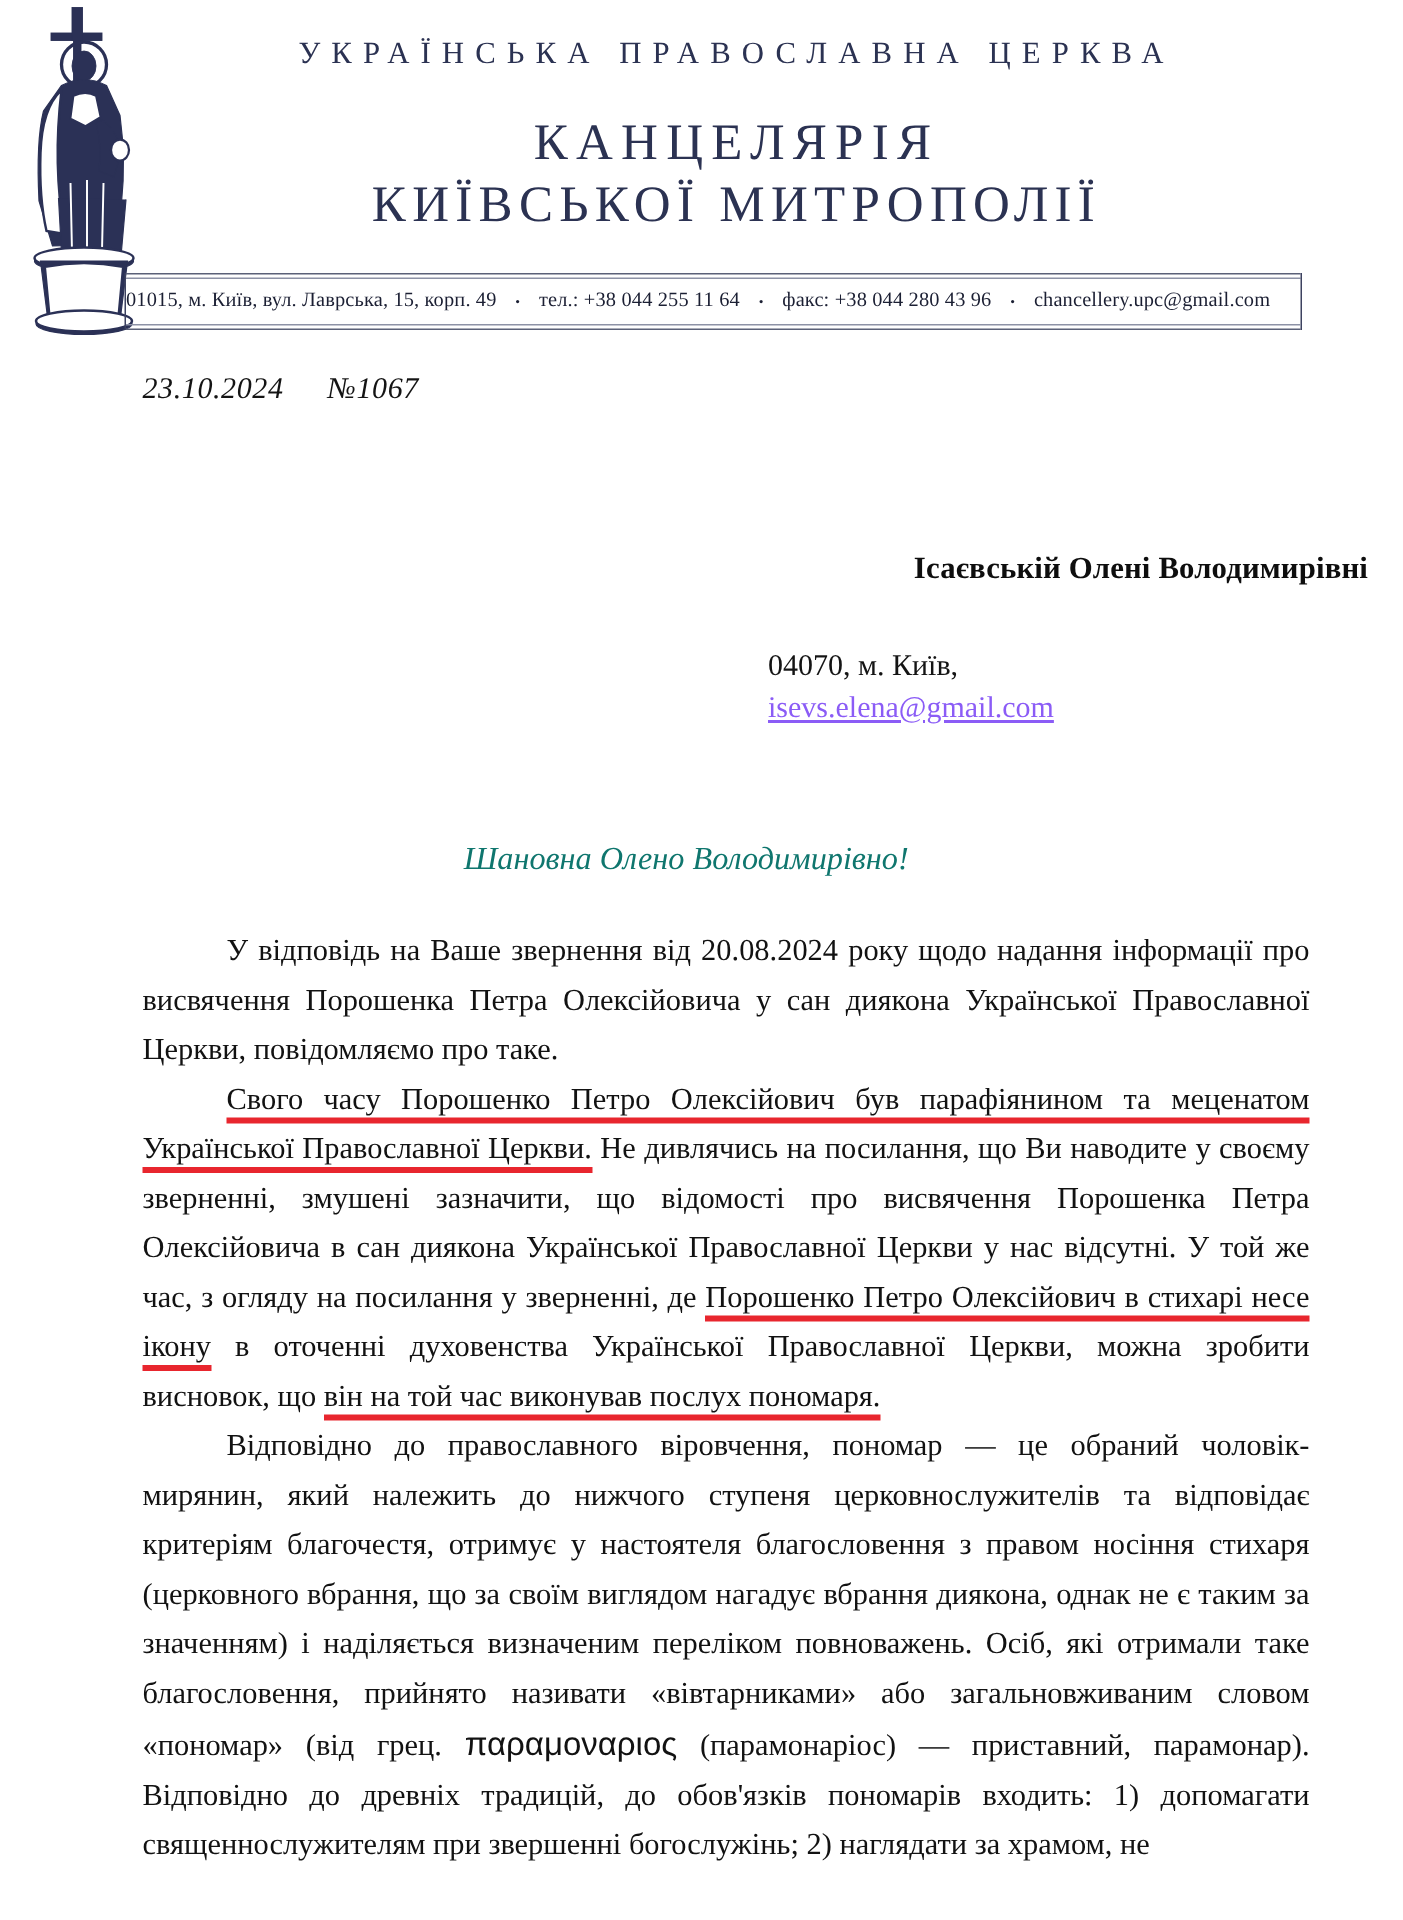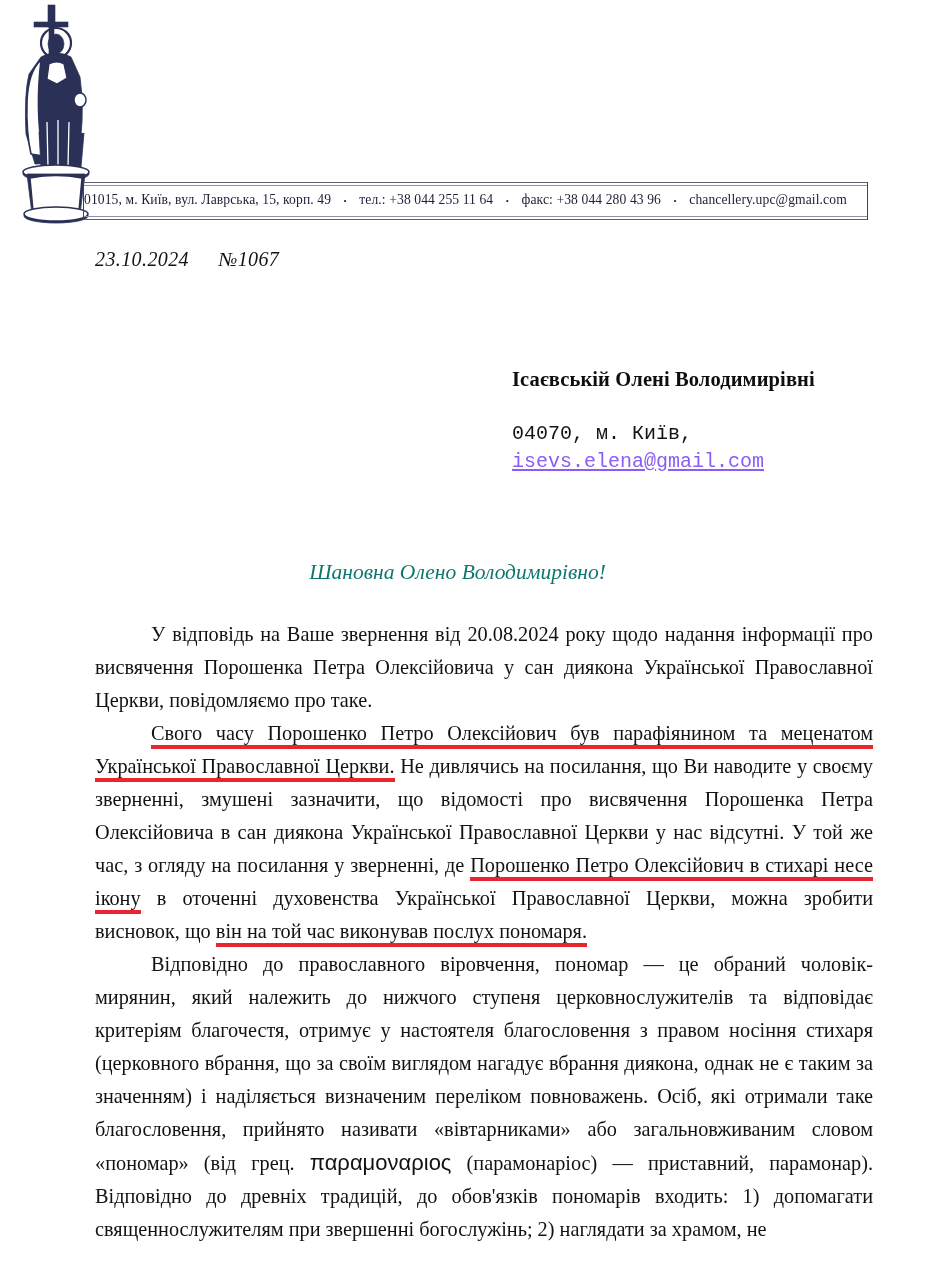--- a/index.html
+++ b/index.html
@@ -144,27 +144,27 @@
     top: 366px;
     width: 400px;
   }
   .addressee .name {
     font-weight: bold;
     font-size: 20.5px;
     line-height: 26px;
     letter-spacing: 0.1px;
     white-space: nowrap;
     color: #0e0e0e;
+    text-align: right;
   }
   .addressee .addr {
-    margin-top: 28px;
+    margin-top: 39px;
     font-size: 20px;
     line-height: 27.5px;
     color: #141414;
-    font-family: Liberation Mono, monospace;
   }
   .addressee .email {
     font-size: 20px;
     line-height: 27px;
     color: #8b5cf6;
     text-decoration: underline;
     text-underline-offset: 2px;
     display: inline-block;
   }
 
@@ -246,21 +246,26 @@
           <ellipse cx="48" cy="172" rx="33" ry="7" fill="#2b3156" stroke-width="0.8"></ellipse>
           <ellipse cx="48" cy="170" rx="33" ry="7" fill="#ffffff" stroke="#2b3156" stroke-width="1.6"></ellipse>
           <path d="M19 172 l5 40 48 0 5 -40 z" fill="#2b3156" stroke-width="0.8"></path>
           <path d="M22 176 q26 -5 52 0 l-3 32 q-23 -5 -46 0 z" fill="#ffffff" stroke="#2b3156" stroke-width="1.4"></path>
           <ellipse cx="48" cy="214" rx="32" ry="7" fill="#2b3156" stroke-width="0.8"></ellipse>
           <ellipse cx="48" cy="212" rx="32" ry="7" fill="#ffffff" stroke="#2b3156" stroke-width="1.6"></ellipse>
         </g>
       </svg>
     </div>
 
-
+    <div class="org-line">УКРАЇНСЬКА ПРАВОСЛАВНА ЦЕРКВА</div>
+
+    <div class="office-title">
+      <div class="l1">КАНЦЕЛЯРІЯ</div>
+      <div class="l2">КИЇВСЬКОЇ МИТРОПОЛІЇ</div>
+    </div>
 
     <div class="contact-frame">
       <span class="edge left"></span>
       <span class="edge right"></span>
       <div class="contact-line">
         <span>01015, м. Київ, вул. Лаврська, 15, корп. 49</span>
         <span class="sep">•</span>
         <span>тел.: +38 044 255 11 64</span>
         <span class="sep">•</span>
         <span>факс: +38 044 280 43 96</span>

